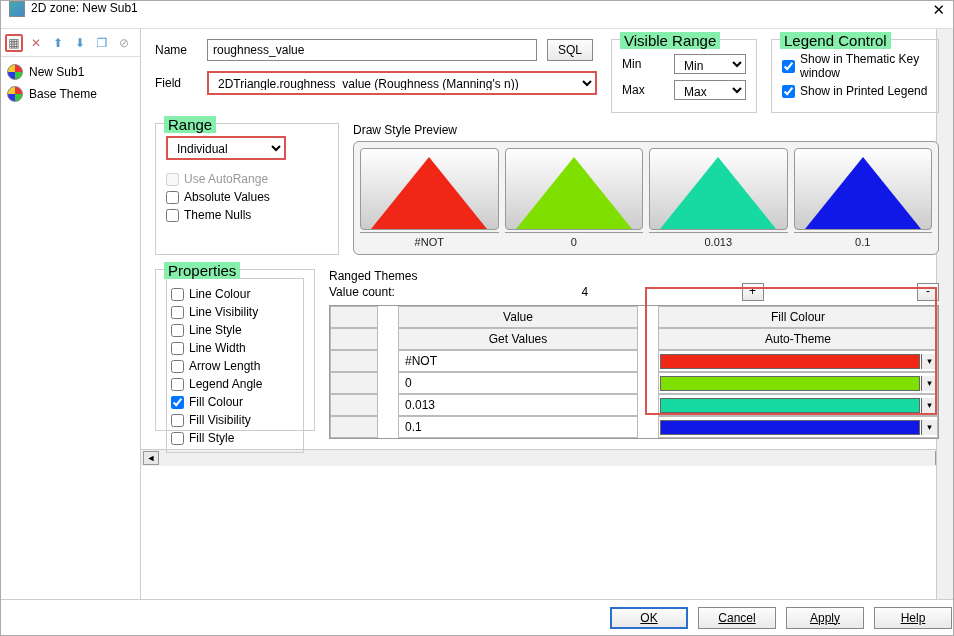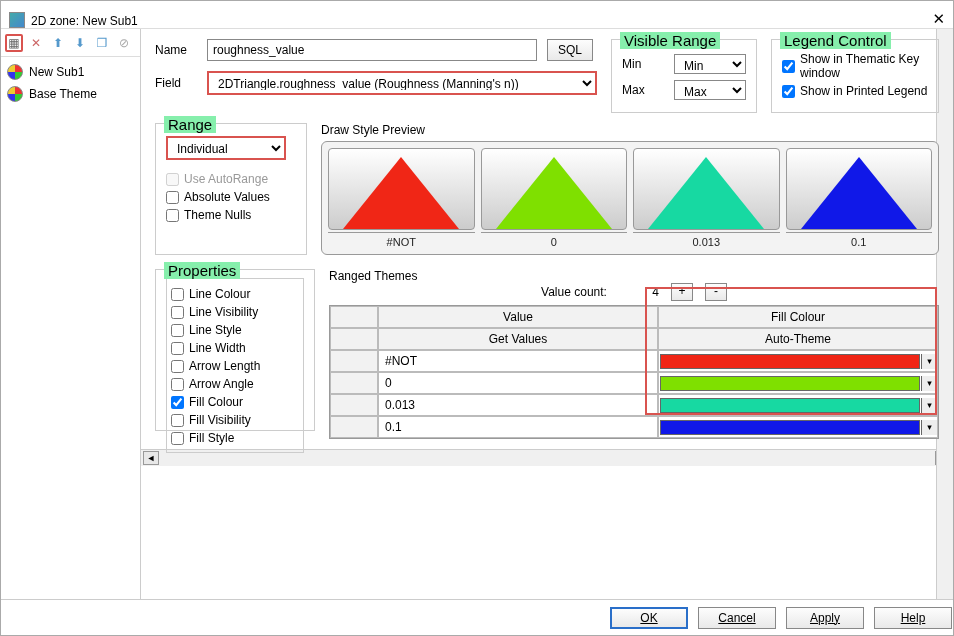--- a/index.html
+++ b/index.html
@@ -1,18 +1,18 @@
 <!DOCTYPE html>
 <html><head>
 <meta charset="utf-8">
 <style>
 * { box-sizing: border-box; margin: 0; padding: 0; font-family: "Segoe UI", Tahoma, sans-serif; font-size: 12px; }
 body { background: #fff; width: 954px; height: 636px; overflow: hidden; border: 1px solid #aaa; display: flex; flex-direction: column; }
 
-.titlebar { height: 28px; display: flex; align-items: flex-end; padding: 0 8px; border-bottom: 1px solid #ddd; }
+.titlebar { height: 28px; display: flex; align-items: flex-start; padding: 0 8px; border-bottom: 1px solid #ddd; }
 .titlebar .app-icon { width: 16px; height: 16px; margin-right: 6px; background: linear-gradient(135deg,#4aa,#48c); border:1px solid #888; }
 .titlebar .title { flex: 1; }
 .titlebar .close { width: 40px; text-align: right; font-size: 15px; cursor: pointer; }
 
 .body { flex: 1; display: flex; overflow: hidden; }
 
 .side { width: 140px; border-right: 1px solid #ccc; display:flex; flex-direction:column; }
 .toolbar { height: 28px; display: flex; align-items: center; gap: 4px; padding: 0 4px; border-bottom: 1px solid #ddd; }
 .tb-btn { width: 18px; height: 18px; display:flex; align-items:center; justify-content:center; font-size:12px; color:#666; cursor:pointer; }
 .tb-btn.hl { border: 2px solid #d9534f; border-radius:2px; }
@@ -36,42 +36,42 @@
 .group-title { position:absolute; top:-8px; left:8px; background:#86efac; padding:0 4px; font-size:15px; }
 .vr-group { width:146px; }
 .vr-row { display:flex; align-items:center; gap:24px; margin-top:6px; }
 .vr-row:first-of-type{ margin-top:2px; }
 .vr-select { width:72px; height:20px; }
 .lc-group { width:190px; }
 .chk-row { display:flex; align-items:center; gap:5px; margin:4px 0; }
 .chk { width:13px; height:13px; }
 
 .midrow { display:flex; gap:14px; margin-top:6px; }
-.range-group { width:152px; }
+.range-group { width:184px; }
 .range-select { width:120px; border:2px solid #d9534f; height:24px; margin:4px 0 8px; }
 .disabled { color:#999; }
 
 .preview-block { flex:1; }
 .preview-label { margin-bottom:4px; }
 .preview { border:1px solid #999; border-radius:6px; background:#f3f3f3; padding:6px; }
 .preview-row { display:flex; gap:6px; }
 .swatch { flex:1; display:flex; flex-direction:column; align-items:center; gap:2px; }
 .swatch-box { width:100%; height:82px; background:linear-gradient(#fff,#ccc); border:1px solid #999; border-radius:4px; display:flex; align-items:flex-end; justify-content:center; overflow:hidden; }
 .tri { width:0; height:0; border-left:58px solid transparent; border-right:58px solid transparent; }
 .swcap { font-size:11px; color:#222; border-top:1px solid #999; width:100%; text-align:center; padding-top:3px; }
 
 .lowrow { display:flex; gap:14px; margin-top:14px; }
 .props-group { width:160px; height:162px; }
 .props-list { border:1px solid #ccc; padding:4px; height:175px; overflow:auto; }
 
 .rt-block { flex:1; position:relative; }
-.vc-row { display:flex; justify-content:center; align-items:center; gap:12px; margin-bottom:4px; }
+.vc-row { display:flex; justify-content:space-between; align-items:center; gap:12px; margin-bottom:4px; }
 .vc-row .mini-btn { width:22px; height:18px; border:1px solid #888; background:linear-gradient(#fdfdfd,#e9e9e9); cursor:pointer; text-align:center; line-height:15px; }
 .rt-grid { border:1px solid #999; }
-.rt-head, .rt-sub, .rt-row { display:flex; }
+.rt-head, .rt-sub, .rt-row { display:flex;gap:20px; }
 .rt-cell { border:1px solid #bbb; padding:3px 6px; background:#fff; }
 .rt-h { background:#f2f2f2; text-align:center; font-weight:400; }
 .rt-corner { width:48px; background:#f2f2f2; }
 .rt-val { flex:1; }
 .rt-fill { width:280px; }
 .rt-sub .rt-val, .rt-sub .rt-fill { cursor:pointer; text-align:center; background:#f2f2f2; }
 .rt-row .rt-corner { background:#f2f2f2; }
 .rt-row .rt-val { }
 .color-cell { display:flex; align-items:center; padding:0; }
 .color-bar { flex:1; height:15px; border:1px solid #666; margin:1px; }
@@ -231,21 +231,21 @@
               <label class="chk-row">
                 <input type="checkbox" class="chk" style="">
                 <span>Line Width</span>
               </label>
               <label class="chk-row">
                 <input type="checkbox" class="chk" style="">
                 <span>Arrow Length</span>
               </label>
               <label class="chk-row">
                 <input type="checkbox" class="chk" style="">
-                <span>Arrow Angle</span>
+                <span>Legend Angle</span>
               </label>
               <label class="chk-row">
                 <input type="checkbox" class="chk" checked="" style="">
                 <span>Fill Colour</span>
               </label>
               <label class="chk-row">
                 <input type="checkbox" class="chk" style="">
                 <span>Fill Visibility</span>
               </label>
               <label class="chk-row">

